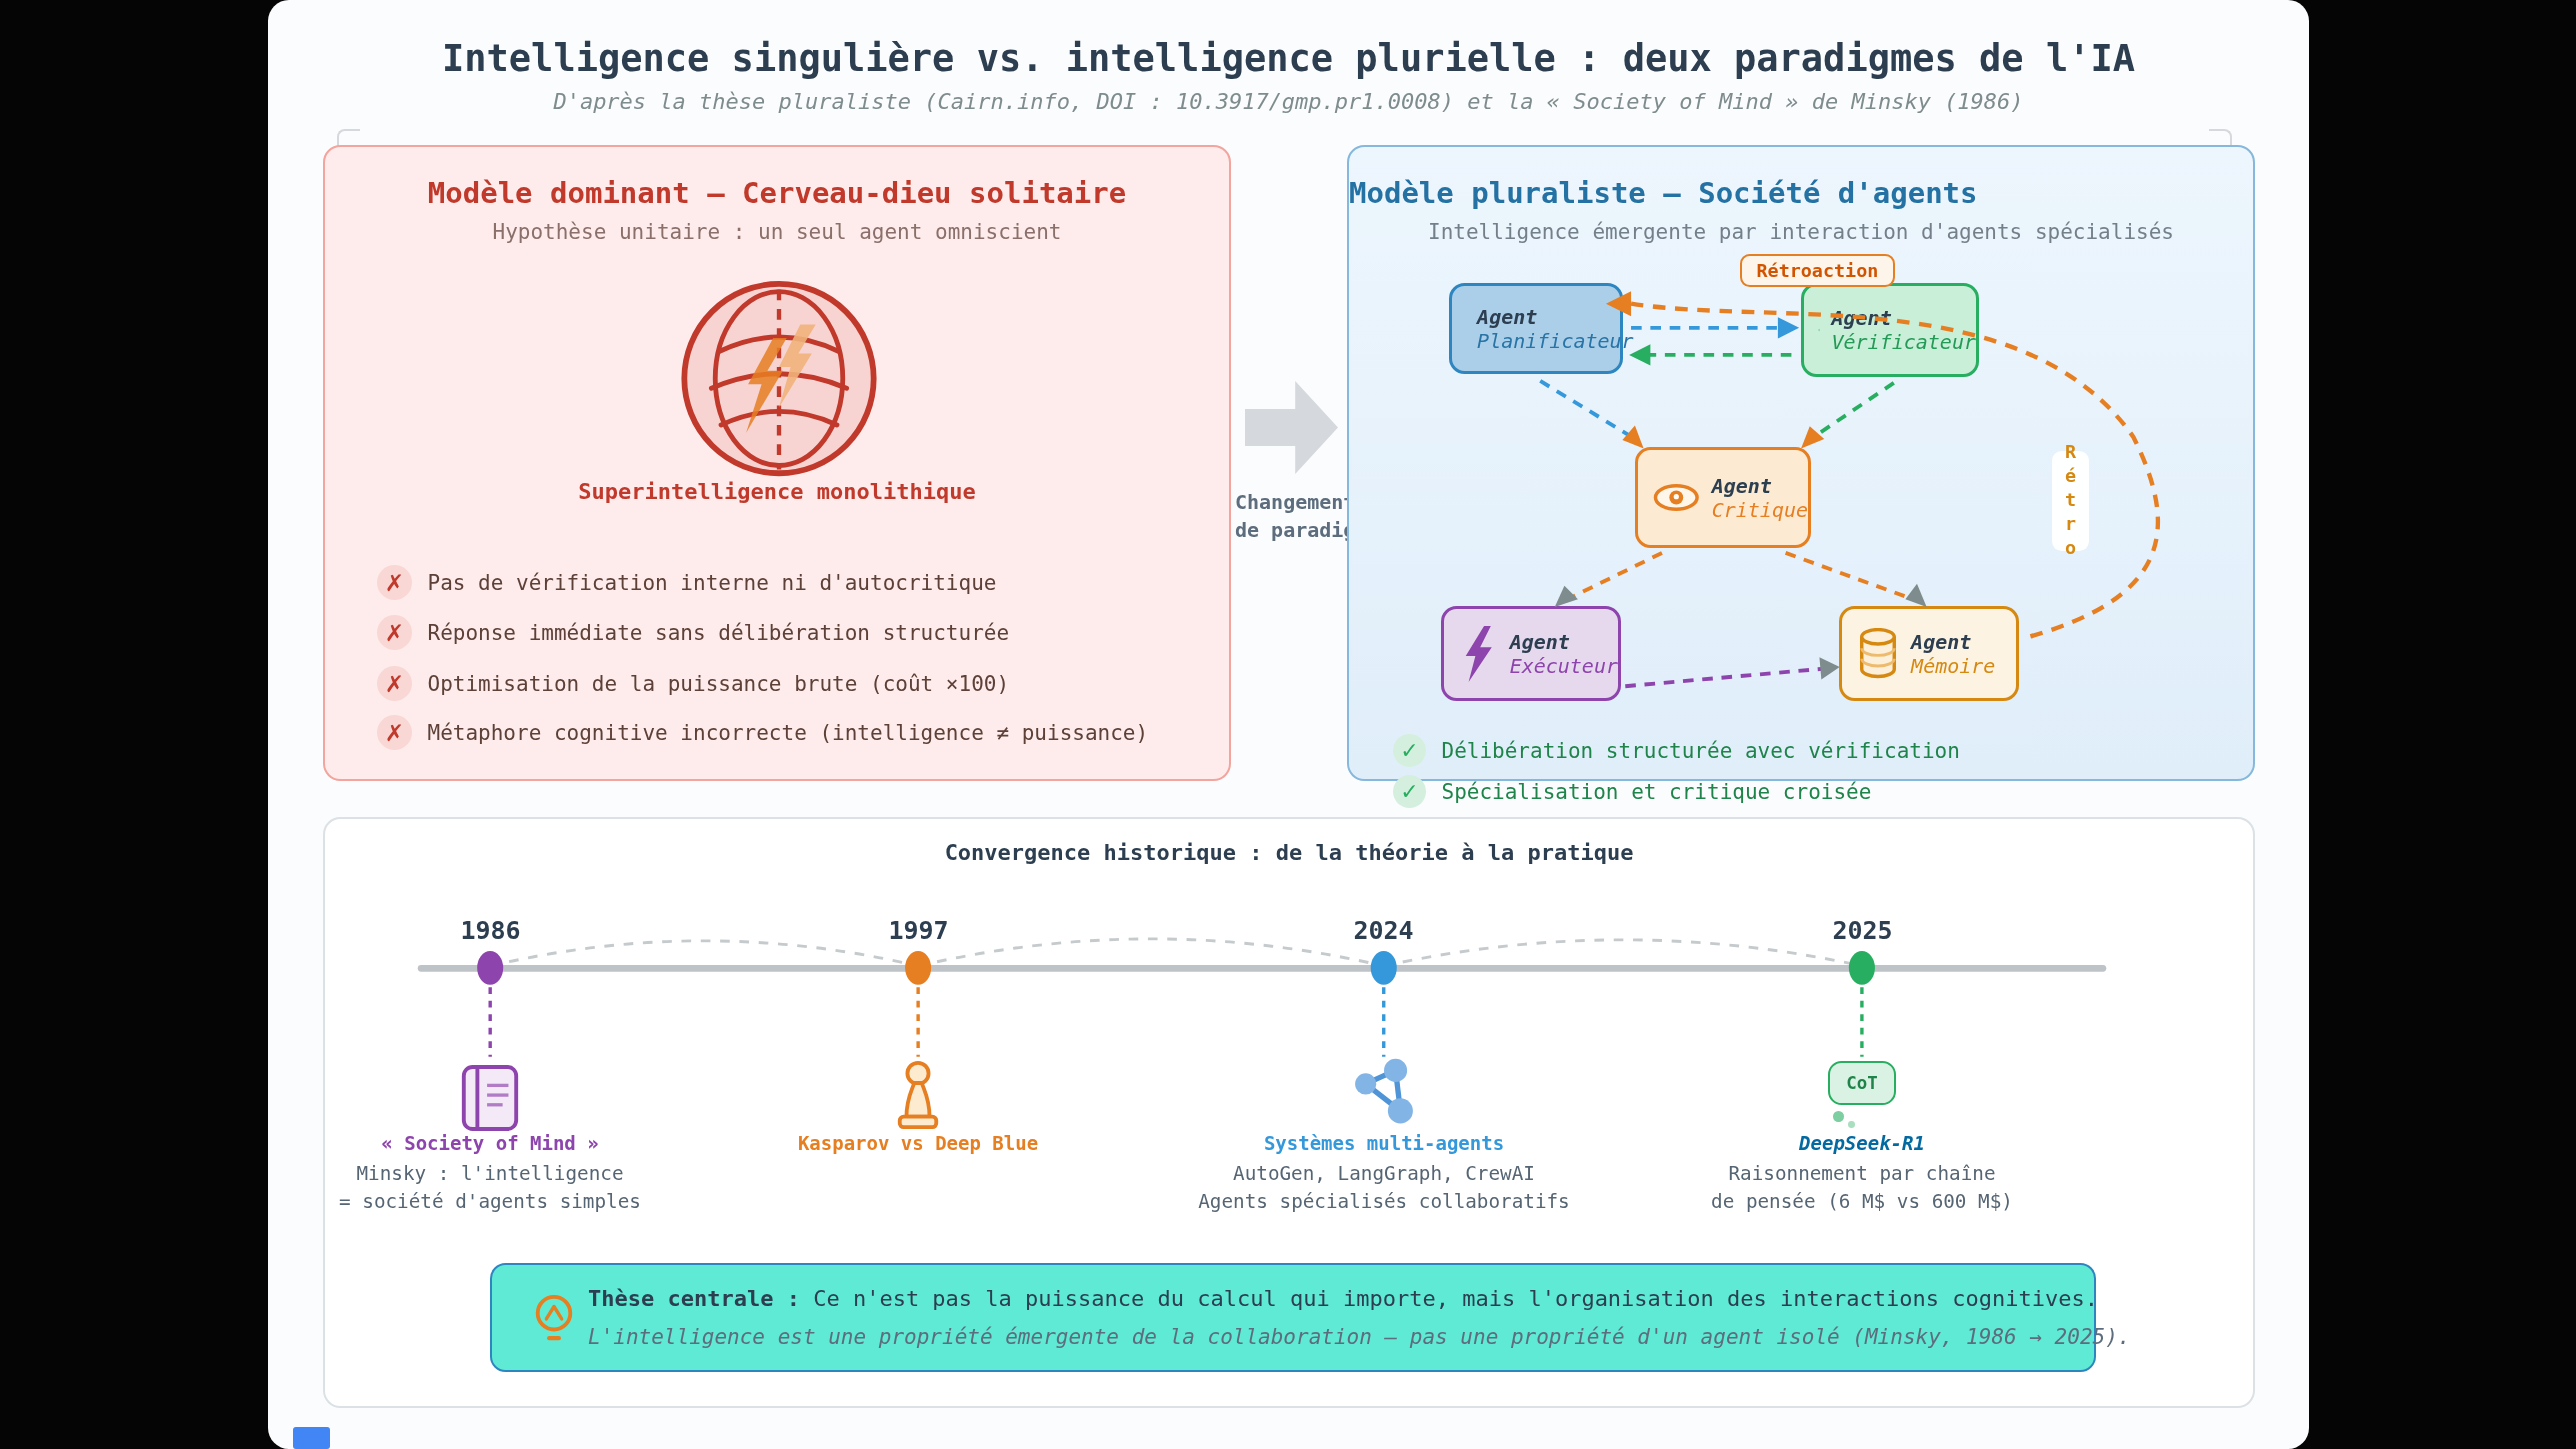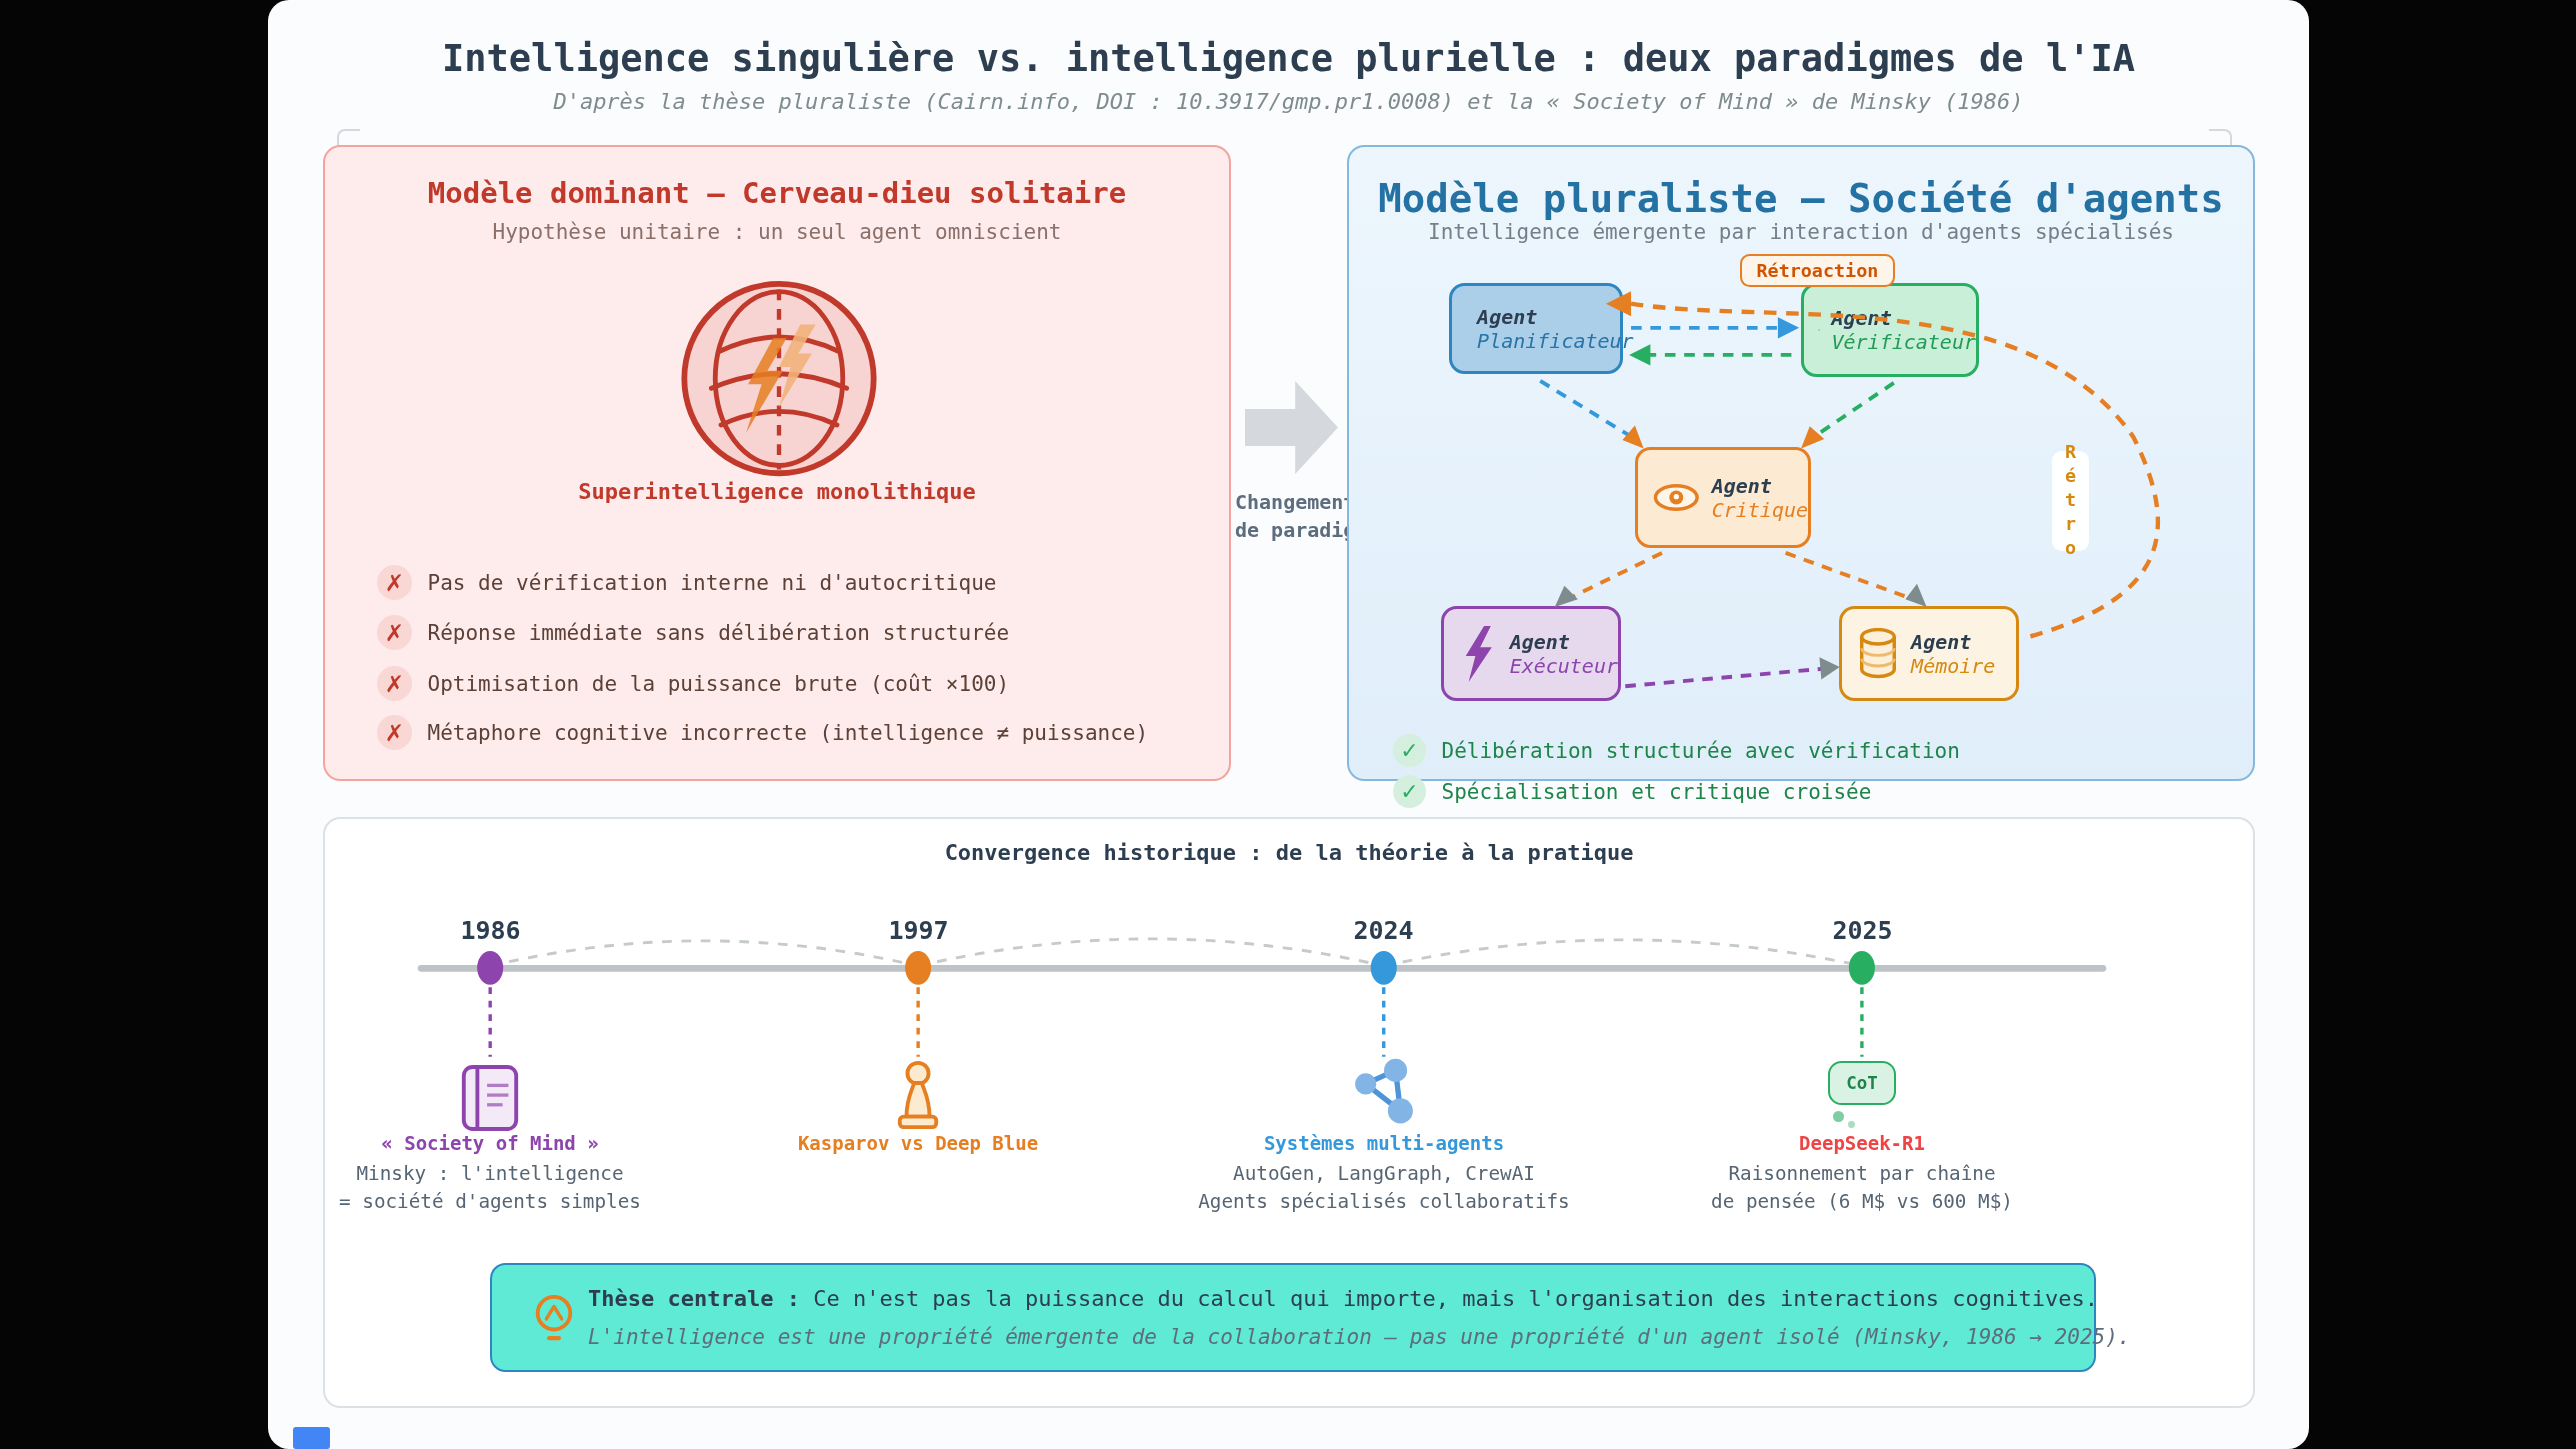--- a/index.html
+++ b/index.html
@@ -26,21 +26,21 @@
   .x-item .badge { width:35px; height:35px; border-radius:50%; background:#f9d7d4; color:#c0392b; font-family:"DejaVu Sans", sans-serif; font-size:23px; font-weight:bold; display:flex; align-items:center; justify-content:center; }
   .x-item .txt { margin-left:15.5px; font-size:21px; color:#5d4037; white-space:nowrap; }
 
   
   .big-arrow { left:1245px; top:381px; width:93px; height:93px; background:#d5d8dc;
     clip-path:polygon(0% 30%, 54% 30%, 54% 0%, 100% 50%, 54% 100%, 54% 70%, 0% 70%); }
   .trans-label { left:1235px; top:488px; width:113px; height:60px; overflow:hidden; font-size:20px; font-weight:bold; color:#5d6d7e; line-height:28px; white-space:pre; }
 
   
   .panel-right { left:1347px; top:145px; width:908px; height:636px; background:linear-gradient(180deg,#edf6fd,#e0eefa); border:2.9px solid #85b8dc; border-radius:17.4px; }
-  .panel-right h2 { position:absolute; top:29px; width:100%; text-align:center; font-size:39px; color:#2471a3; }
+  .panel-right h2 { position:absolute; top:29px; width:100%; font-size:29px; color:#2471a3; }
   .panel-right .sub { position:absolute; top:73px; width:100%; text-align:center; font-size:21px; color:#73808a; }
   .net-svg { position:absolute; left:0; top:0; }
   .agent { position:absolute; border-radius:15.5px; display:flex; align-items:center; padding-left:13.5px; }
   .agent .atxt { margin-left:11.6px;font-style:italic; }
   .agent .role { font-size:20px; font-weight:bold; color:#2c3e50; }
   .agent .aname { font-size:20px; white-space:nowrap; }
   .agent-planner  { left:100px; top:136px; width:174px; height:91px; background:#abcfe9; border:3.4px solid #2e86c1; }
   .agent-planner .aname { color:#2874a6; }
   .agent-verifier { left:452px; top:136px; width:178px; height:94px; background:#c9efd9; border:3.4px solid #27ae60; }
   .agent-verifier .aname { color:#239b56; }
@@ -57,21 +57,21 @@
   .ck-item .txt { margin-left:15.5px; font-size:21px; color:#1e8449; white-space:nowrap; }
 
   
   .panel-timeline { left:323px; top:817px; width:1932px; height:591px; background:#ffffff; border:2.4px solid #dce1e5; border-radius:17.4px; }
   .panel-timeline h3 { position:absolute; top:21px; width:100%; text-align:center; font-size:22px; color:#2c3e50; }
   .tl-svg { position:absolute; left:0; top:0; }
   .tl-year { position:absolute; top:97px; width:193px; text-align:center; font-size:25px; font-weight:bold; color:#2c3e50; }
   .tl-entry { position:absolute; top:313px; width:502px; text-align:center; }
   .tl-label { font-size:19px; font-weight:bold; }
   .tl-desc { margin-top:5.8px; font-size:19.3px; line-height:28px; color:#566573; white-space:pre-line; }
-  .c-purple { color:#8e44ad; } .c-orange { color:#e67e22; } .c-blue { color:#3498db; } .c-green { color:#ef4444; }
+  .c-purple { color:#8e44ad; } .c-orange { color:#e67e22; } .c-blue { color:#3498db; } .c-green { color:#0369a1;font-style:italic; }
   .tl-icon { position:absolute; }
   .cot-bubble { position:absolute; left:1503px; top:242px; width:68px; height:44px; background:#d9f2e3; border:2.9px solid #27ae60; border-radius:13.5px; display:flex; align-items:center; justify-content:center; font-size:17.4px; font-weight:bold; color:#1e8449; }
   .cot-dot1 { position:absolute; left:1508px; top:292px; width:10.6px; height:10.6px; border-radius:50%; background:#7dcea0; }
   .cot-dot2 { position:absolute; left:1523px; top:302px; width:6.8px; height:6.8px; border-radius:50%; background:#a9dfbf; }
 
   
   .thesis { position:absolute; left:165px; top:444px; width:1606px; height:109px; background:#5eead4; border:2.9px solid #2e86c1; border-radius:15.5px; }
   .thesis-line1 { position:absolute; left:96px; top:21px; font-size:22px; color:#2c3e50; white-space:nowrap; }
   .thesis-line1 b { font-weight:bold; }
   .thesis-line2 { position:absolute; left:96px; top:60px; font-size:21px; font-style:italic; color:#5d6d7e; white-space:nowrap; }

